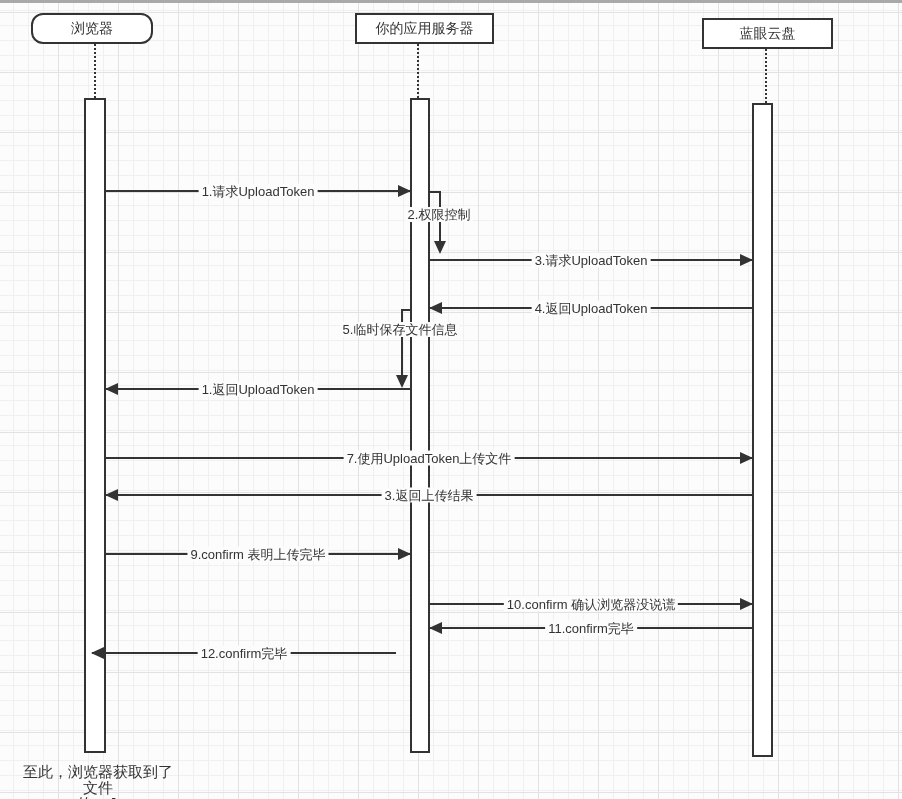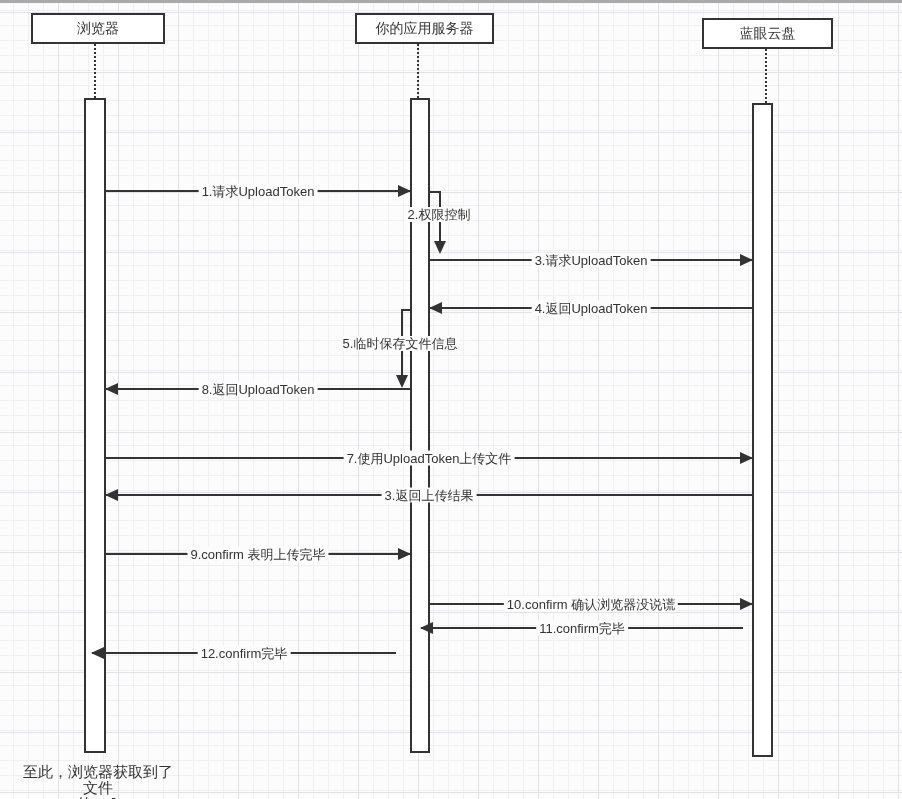--- a/index.html
+++ b/index.html
@@ -102,21 +102,21 @@
     font-family: Liberation Mono, monospace;
   }
 </style>
 </head>
 <body>
 
 <div class="canvas">
 
   <div class="top-strip"></div>
 
-  <div class="actor" style="left:31px; top:13px; width:134px; height:31px;">
+  <div class="actor" style="left:31px; top:13px; width:122px; height:31px;border-radius:12px;">
     <span>浏览器</span>
   </div>
   <div class="actor" style="left:355px; top:13px; width:139px; height:31px;">
     <span>你的应用服务器</span>
   </div>
   <div class="actor" style="left:702px; top:18px; width:131px; height:31px;">
     <span>蓝眼云盘</span>
   </div>
 
   <div class="lifeline" style="left:94px; top:44px; height:54px;"></div>
@@ -146,26 +146,26 @@
 
   <div class="msg" style="left:430px; top:307px; width:322px;">
     <div class="arrow-left"></div>
     <span class="mlabel">4.返回UploadToken</span>
   </div>
 
   <div class="selfmsg" style="left:401px; top:309px;">
     <div class="seg" style="left:0; top:0; width:9px; height:2px;"></div>
     <div class="seg" style="left:0; top:0; width:2px; height:66px;"></div>
     <div class="arrow-down" style="left:-5px; top:66px;"></div>
-    <span class="self-label" style="left:-1px; top:27px;">5.临时保存文件信息</span>
+    <span class="self-label" style="left:-1px; top:13px;">5.临时保存文件信息</span>
   </div>
 
   <div class="msg" style="left:106px; top:388px; width:304px;">
     <div class="arrow-left"></div>
-    <span class="mlabel">8.返回UploadToken</span>
+    <span class="mlabel">1.返回UploadToken</span>
   </div>
 
   <div class="msg" style="left:106px; top:457px; width:646px;">
     <div class="arrow-right"></div>
     <span class="mlabel">7.使用UploadToken上传文件</span>
   </div>
 
   <div class="msg" style="left:106px; top:494px; width:646px;">
     <div class="arrow-left"></div>
     <span class="mlabel">3.返回上传结果</span>
@@ -174,21 +174,21 @@
   <div class="msg" style="left:106px; top:553px; width:304px;">
     <div class="arrow-right"></div>
     <span class="mlabel">9.confirm 表明上传完毕</span>
   </div>
 
   <div class="msg" style="left:430px; top:603px; width:322px;">
     <div class="arrow-right"></div>
     <span class="mlabel">10.confirm 确认浏览器没说谎</span>
   </div>
 
-  <div class="msg" style="left:421px; top:627px; width:322px;">
+  <div class="msg" style="left:430px; top:627px; width:322px;">
     <div class="arrow-left"></div>
     <span class="mlabel">11.confirm完毕</span>
   </div>
 
   <div class="msg" style="left:92px; top:652px; width:304px;">
     <div class="arrow-left"></div>
     <span class="mlabel">12.confirm完毕</span>
   </div>
 
   <div class="note" style="left:18px; top:766px; width:160px;">

